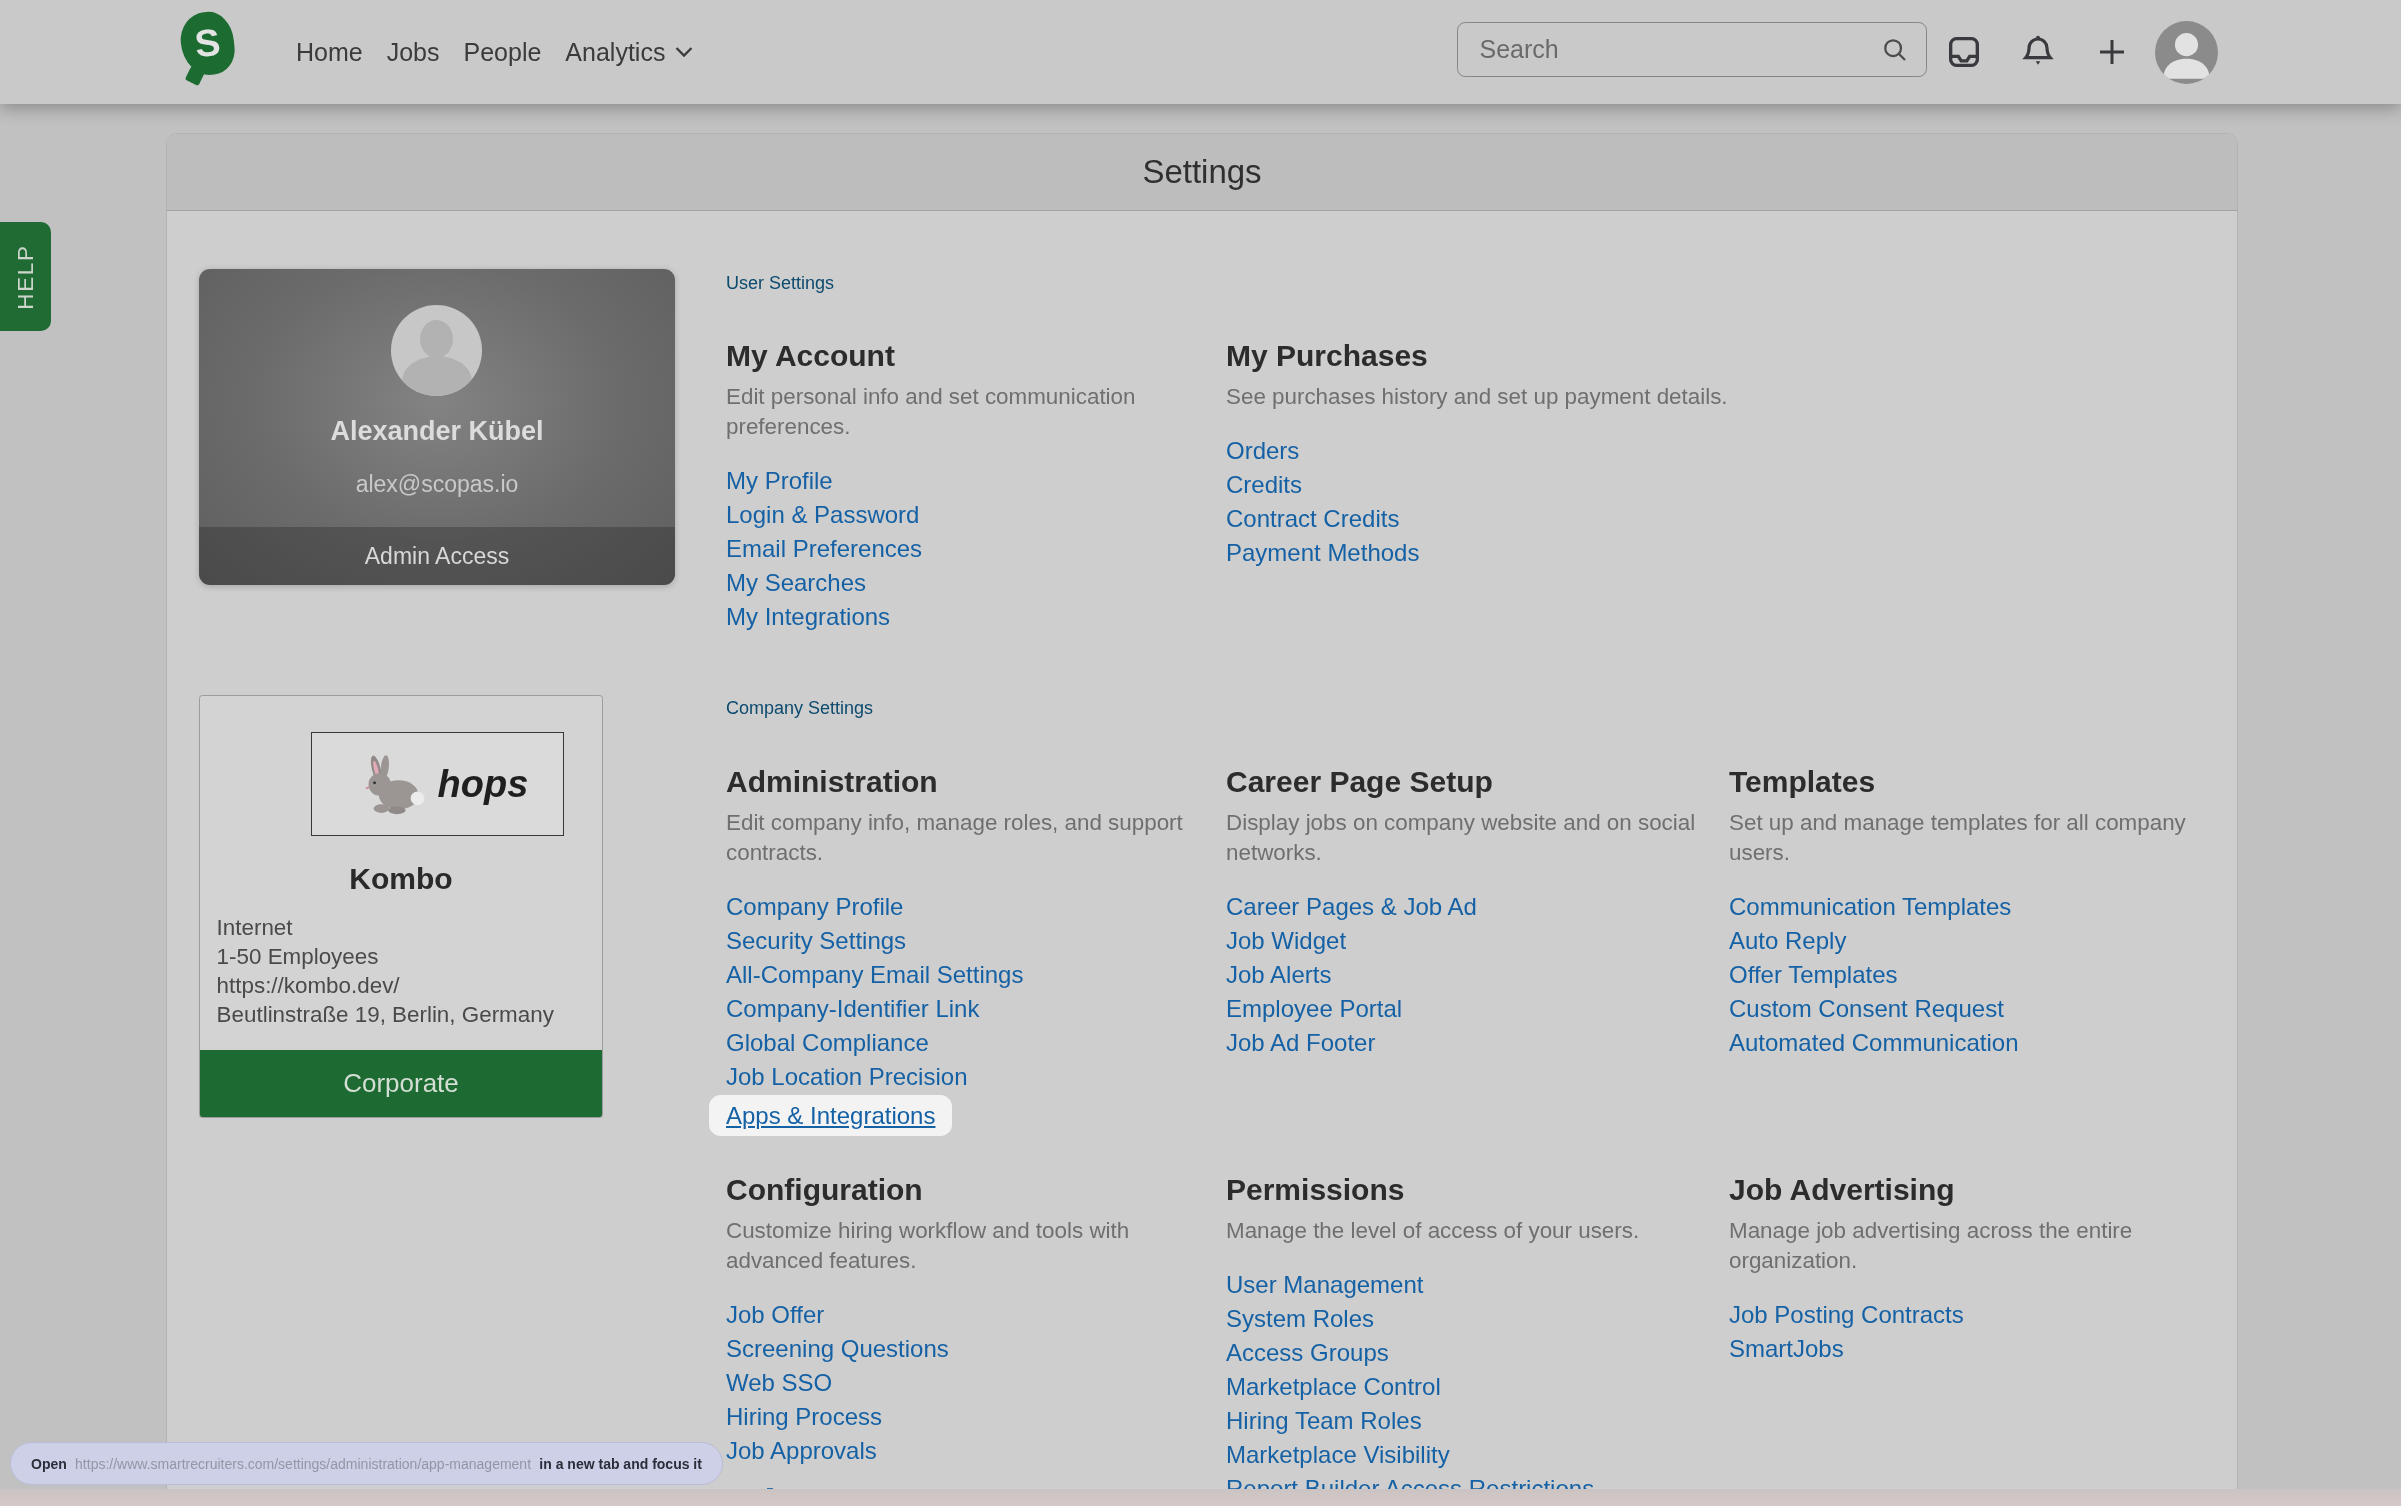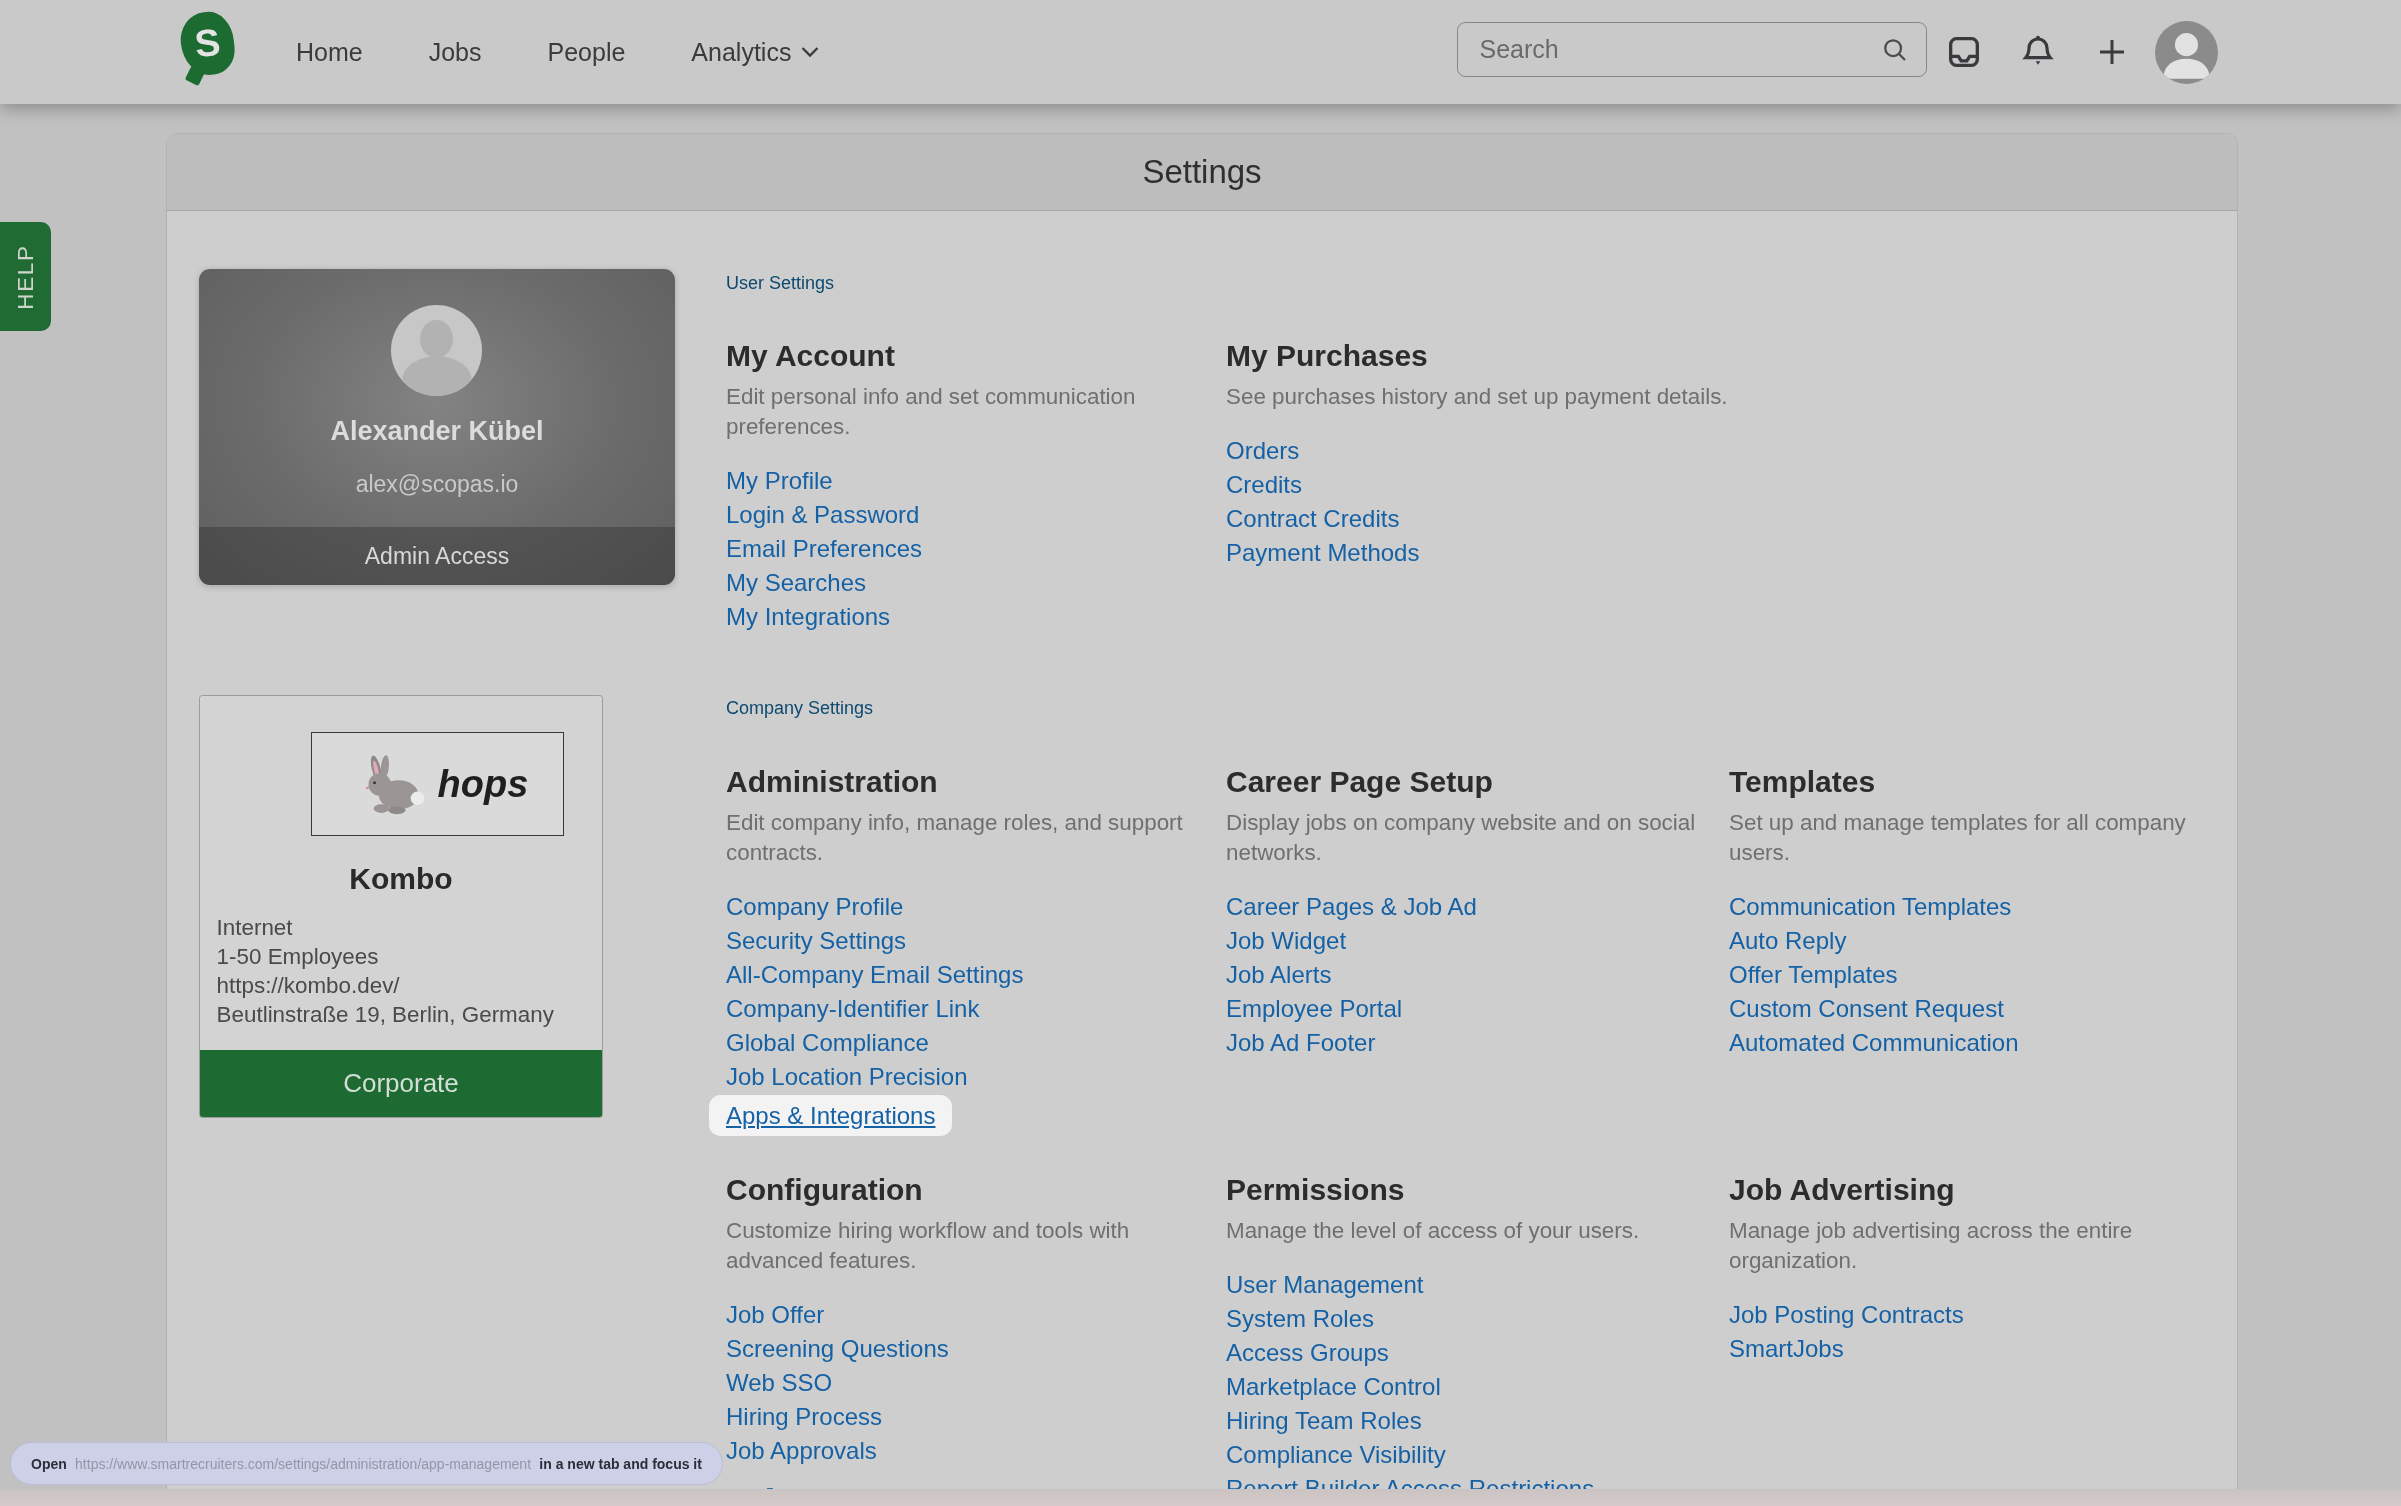--- a/index.html
+++ b/index.html
@@ -8,21 +8,21 @@
   
   .topbar{position:absolute;left:0;top:0;width:2401px;height:104px;background:#c9c9c9;
           box-shadow:0 4.1px 16.6px rgba(0,0,0,.30);z-index:30;}
   .logo{position:absolute;left:181px;top:8.3px;width:55px;height:80px;cursor:pointer;}
   .balloon{position:absolute;left:0;top:3.3px;width:53px;height:63px;background:#1c6b31;
            border-radius:52% 48% 46% 54% / 48% 52% 42% 58%;transform:rotate(-6deg);}
   .balloon:after{content:"";position:absolute;left:3.3px;bottom:-6.6px;width:15px;height:15px;
            background:#1c6b31;border-radius:2.5px;transform:rotate(32deg);}
   .balloon span{position:absolute;left:0;top:0;width:100%;height:100%;display:flex;align-items:center;
            justify-content:center;font-size:38px;font-weight:700;color:#e3e3e3;}
-  .nav{position:absolute;left:296px;top:0;height:104px;display:flex;align-items:center;gap:66px;}
+  .nav{position:absolute;left:296px;top:0;height:104px;display:flex;align-items:center;gap:24px;}
   .nav-item{font-size:25px;color:#3b3b3b;cursor:pointer;display:flex;align-items:center;}
   .nav-item svg{margin-left:10px;}
   .search-wrap{position:absolute;left:1457px;top:22.4px;width:470px;height:55px;}
   .search-wrap input{width:100%;height:100%;box-sizing:border-box;background:transparent;
       border:1.7px solid #858585;border-radius:8.3px;font-family:"Liberation Sans",sans-serif;
       font-size:25px;color:#3c3c3c;padding:0 61px 0 21.5px;outline:none;}
   .search-wrap input::placeholder{color:#6a6a6a;opacity:1;}
   .search-ico{position:absolute;right:16.6px;top:12.4px;}
   .actions{position:absolute;left:1943px;top:0;height:104px;display:flex;align-items:center;gap:33px;}
   .icon-btn{width:41px;height:41px;display:flex;align-items:center;justify-content:center;cursor:pointer;}
@@ -282,21 +282,21 @@
 
   <div class="section" id="sec-permissions">
     <h3>Permissions</h3>
     <p class="desc">Manage the level of access of your users.</p>
     <div>
         <a class="slink">User Management</a>
         <a class="slink">System Roles</a>
         <a class="slink">Access Groups</a>
         <a class="slink">Marketplace Control</a>
         <a class="slink">Hiring Team Roles</a>
-        <a class="slink">Compliance Visibility</a>
+        <a class="slink">Marketplace Visibility</a>
         <a class="slink">Report Builder Access Restrictions</a>
       </div>
   </div>
 
   <div class="section" id="sec-jobads">
     <h3>Job Advertising</h3>
     <p class="desc">Manage job advertising across the entire organization.</p>
     <div>
         <a class="slink">Job Posting Contracts</a>
         <a class="slink">SmartJobs</a>

